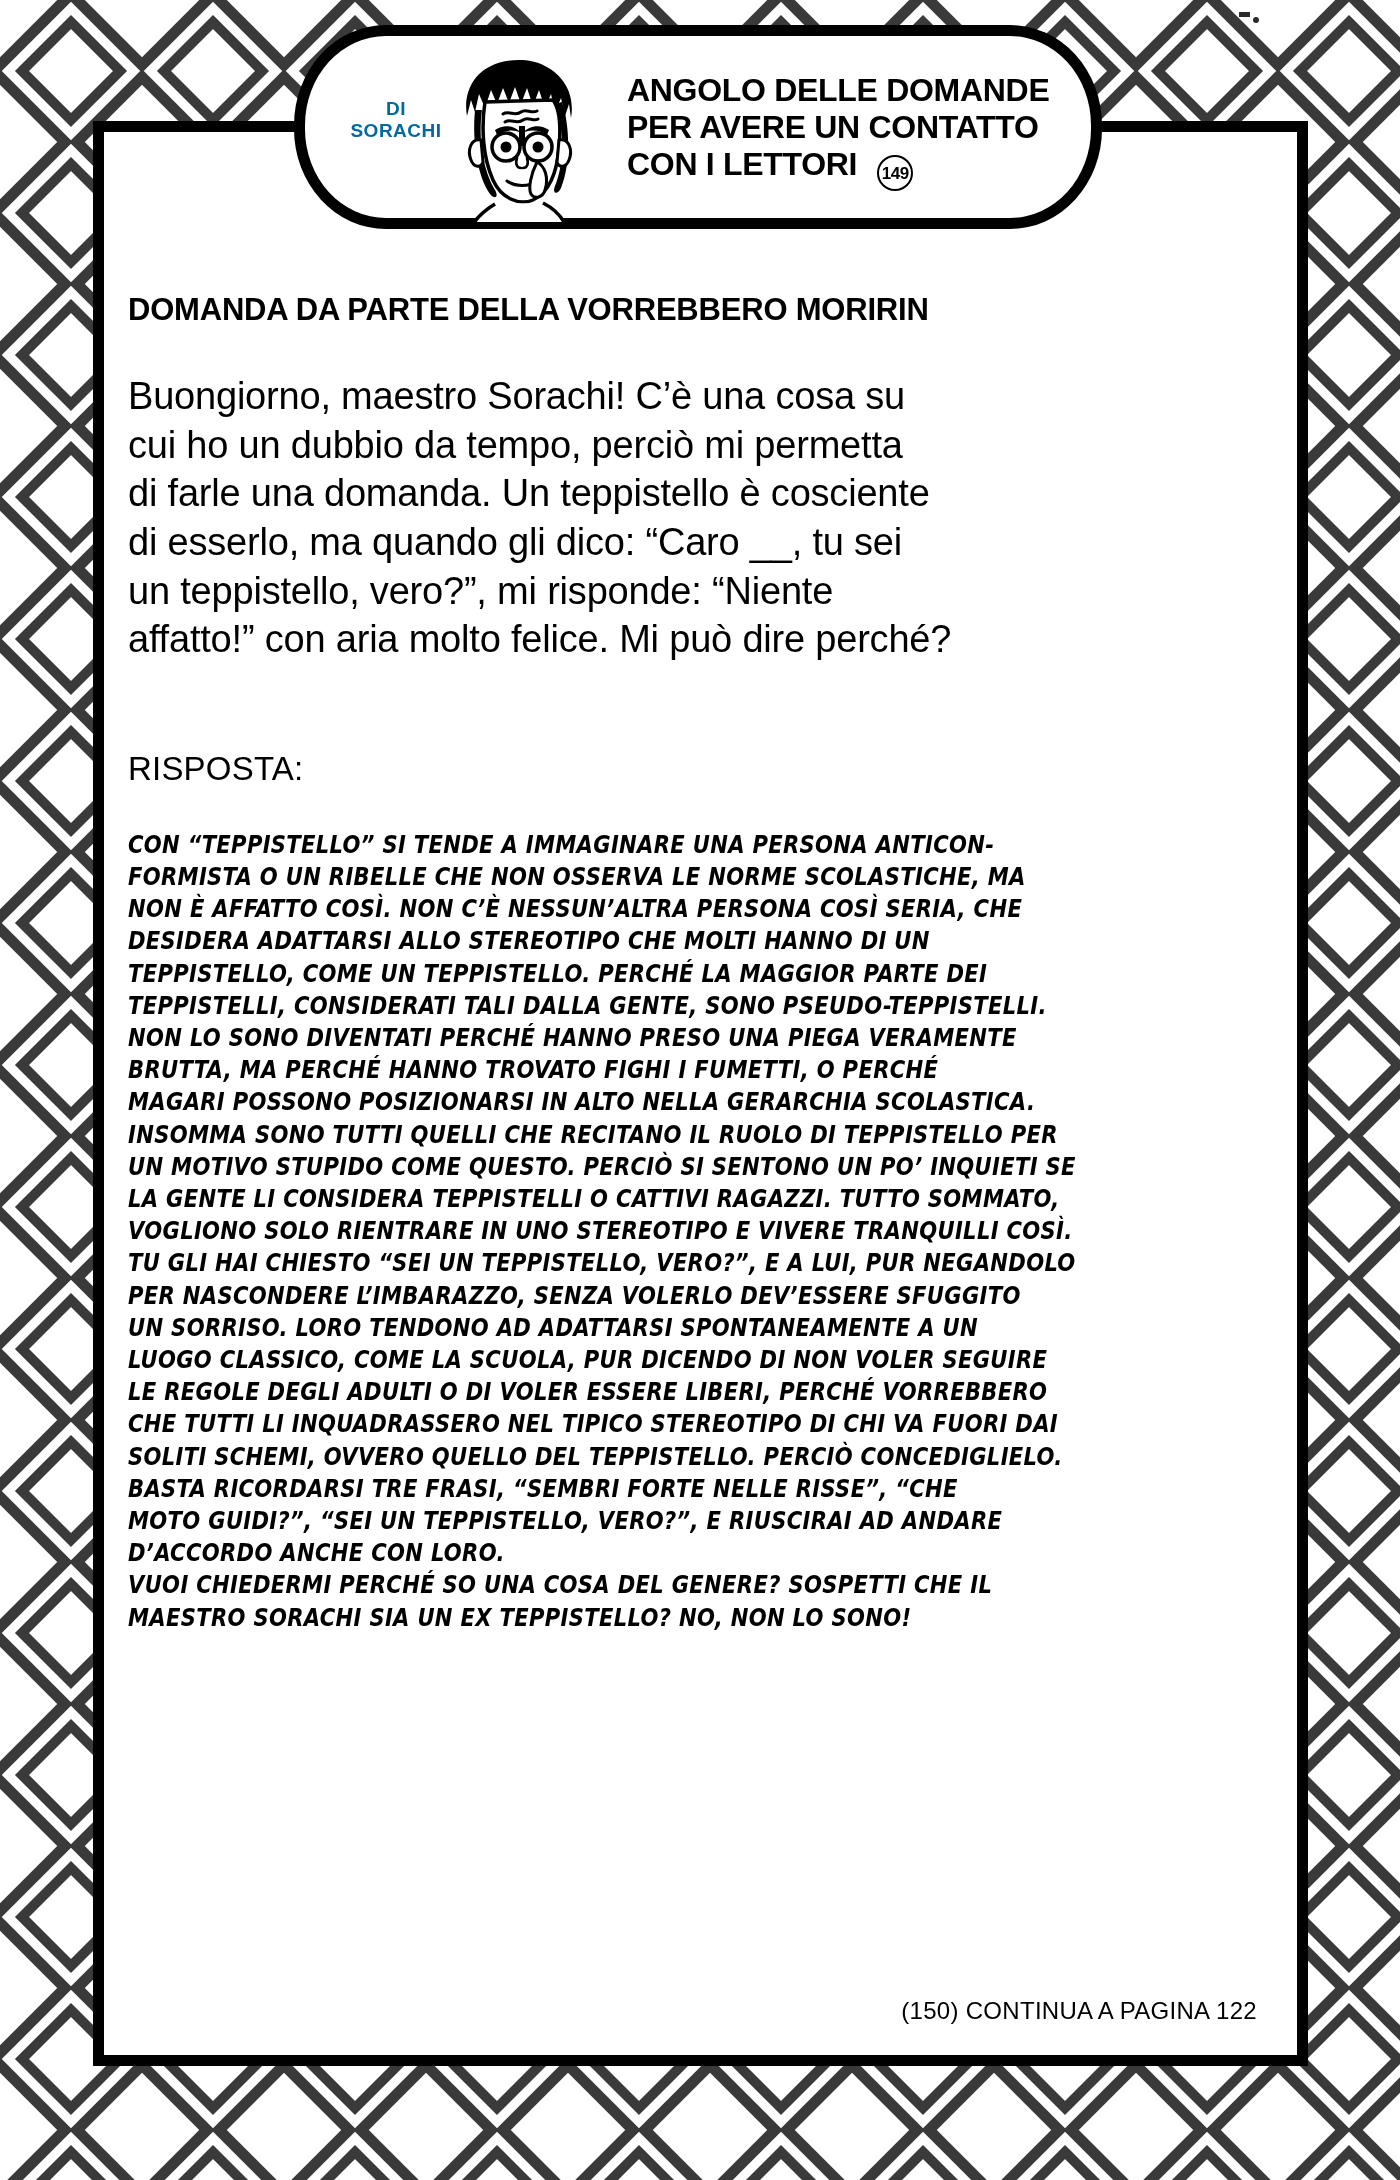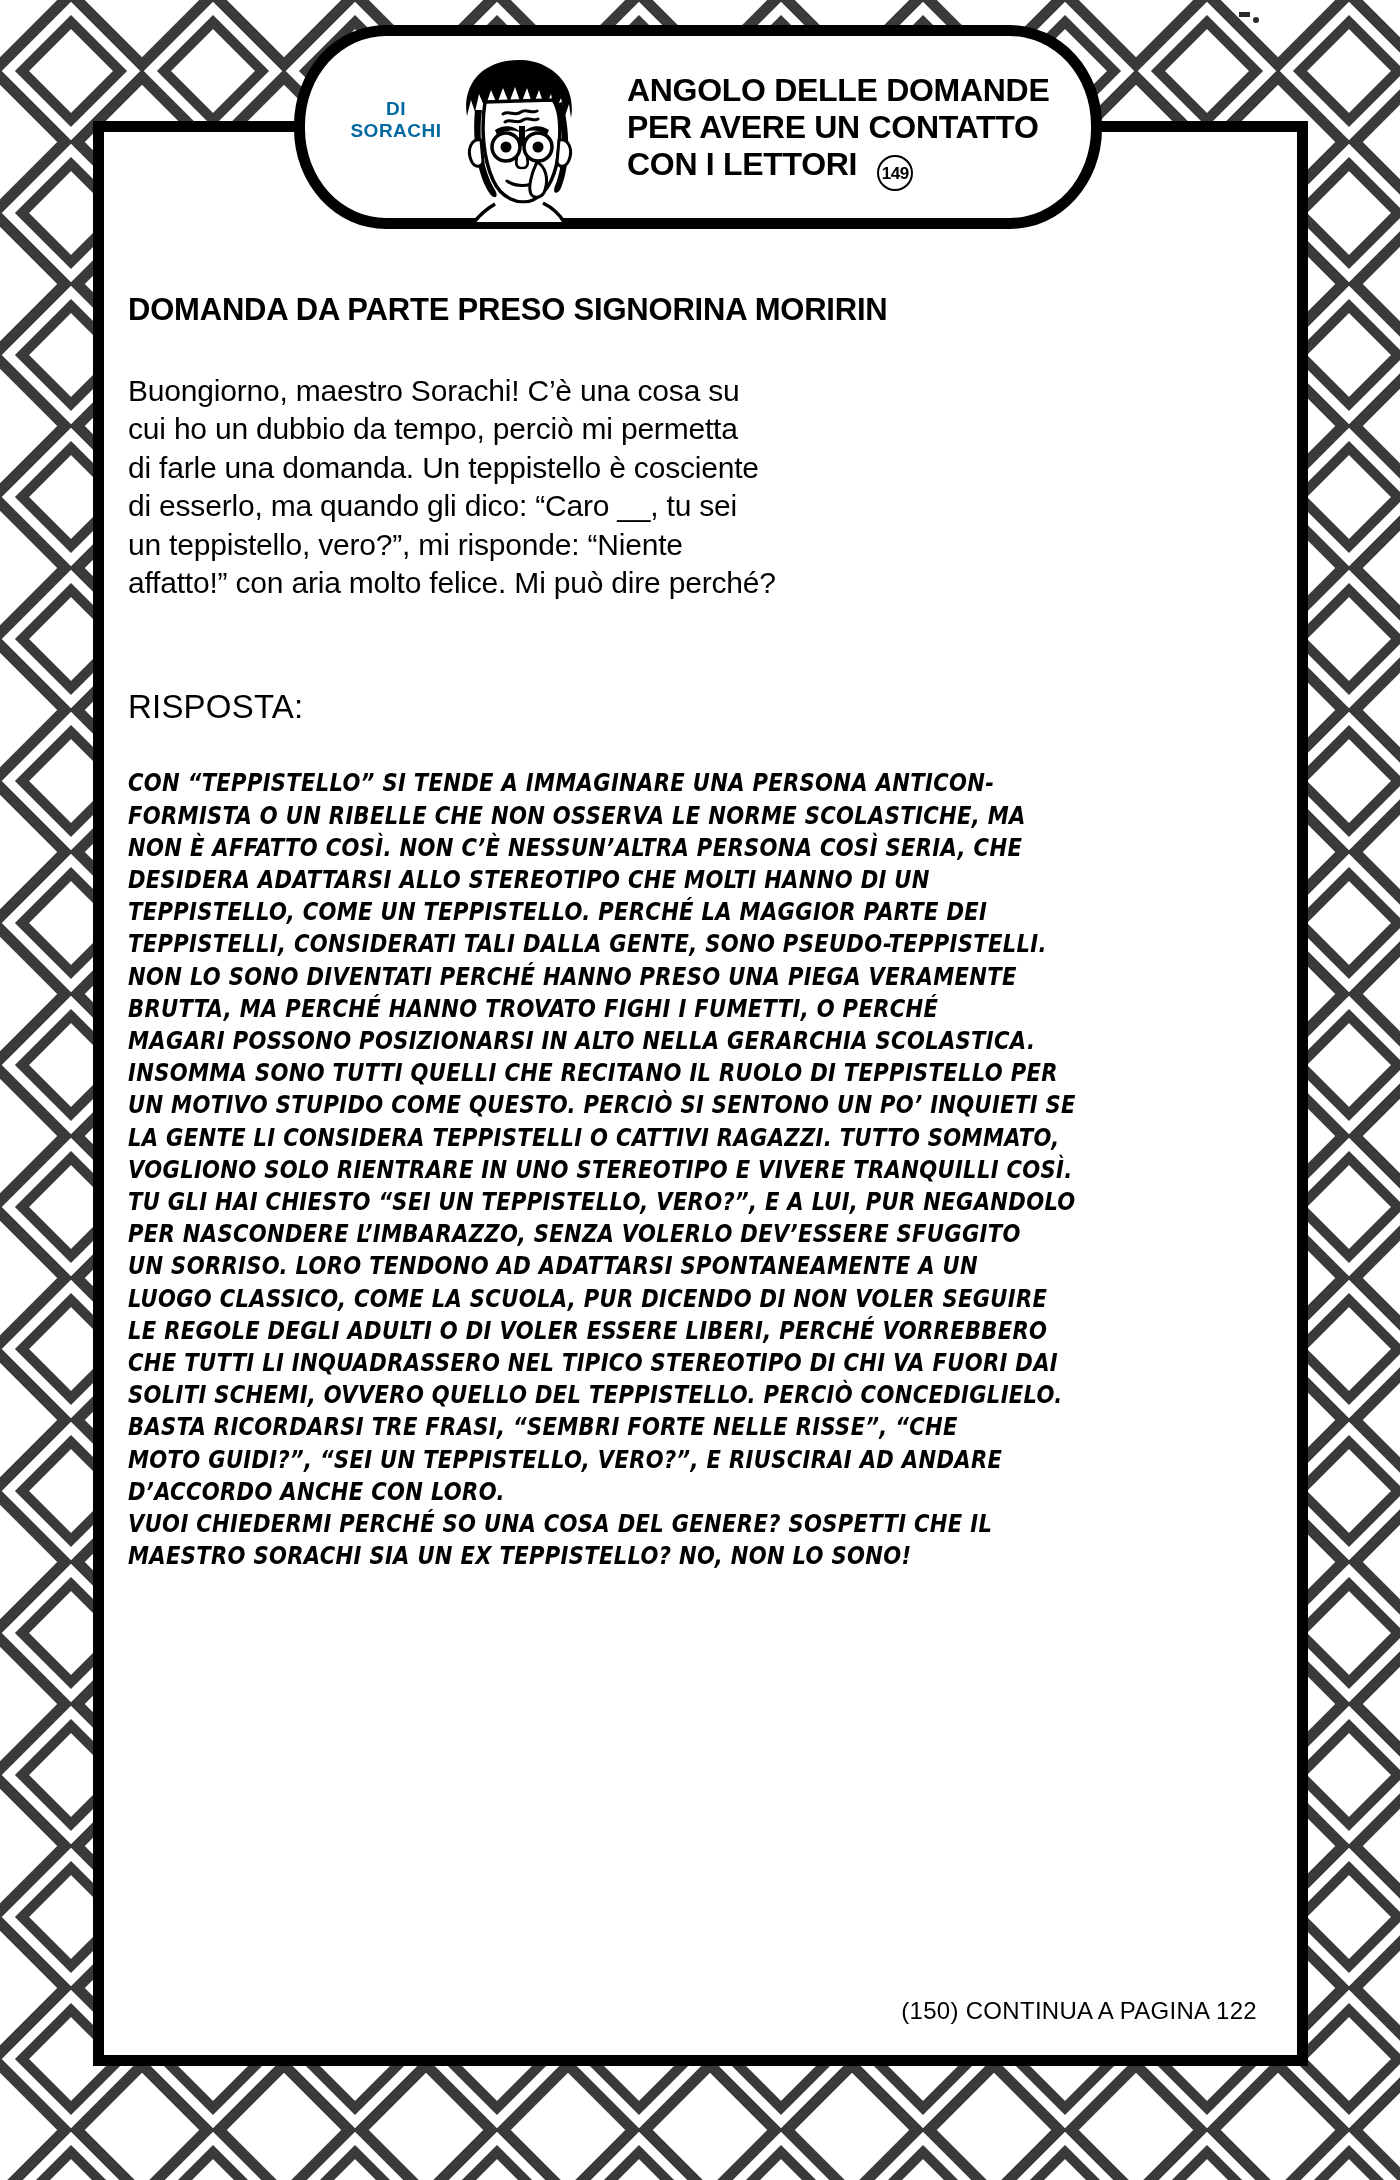--- a/index.html
+++ b/index.html
@@ -117,21 +117,21 @@
   #question-heading {
     font-weight: bold;
     font-size: 31px;
     letter-spacing: -0.2px;
     color: #000;
     margin: 0 0 44px 0;
     white-space: nowrap;
   }
 
   #question-body {
-    font-size: 30px;
+    font-size: 38px;
     line-height: 1.28;
     color: #000;
     letter-spacing: -0.2px;
     margin: 0;
   }
   #question-body .line { display: block; white-space: nowrap; }
 
   #answer-label {
     margin-top: 86px;
     font-size: 33px;
@@ -196,21 +196,21 @@
     </svg>
   </div>
 
   <div class="speck" style="left:1239px;top:12px;width:11px;height:5px;"></div>
   <div class="speck" style="left:1253px;top:17px;width:6px;height:6px;border-radius:50%;"></div>
 
   <div id="panel">
 
     <div id="content">
 
-      <div id="question-heading">DOMANDA DA PARTE PRESO SIGNORINA MORIRIN</div>
+      <div id="question-heading">DOMANDA DA PARTE DELLA VORREBBERO MORIRIN</div>
 
       <div id="question-body">
         <span class="line">Buongiorno, maestro Sorachi! C’è una cosa su</span>
         <span class="line">cui ho un dubbio da tempo, perciò mi permetta</span>
         <span class="line">di farle una domanda. Un teppistello è cosciente</span>
         <span class="line">di esserlo, ma quando gli dico: “Caro __, tu sei</span>
         <span class="line">un teppistello, vero?”, mi risponde: “Niente</span>
         <span class="line">affatto!” con aria molto felice. Mi può dire perché?</span>
       </div>
 

